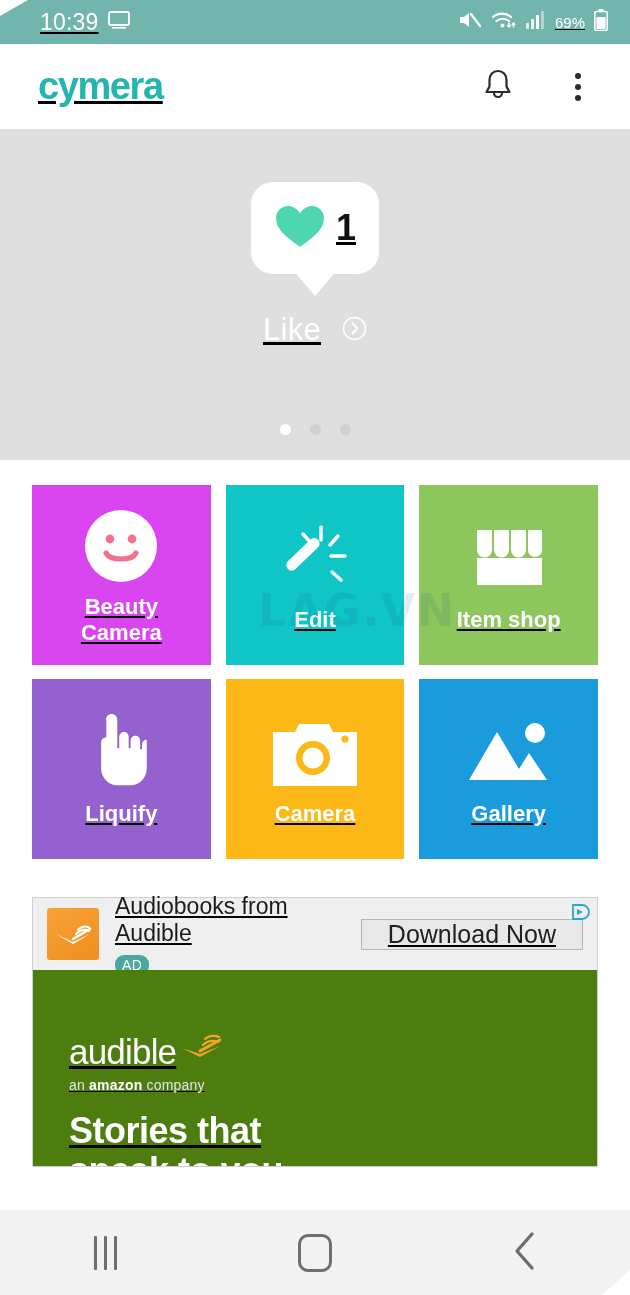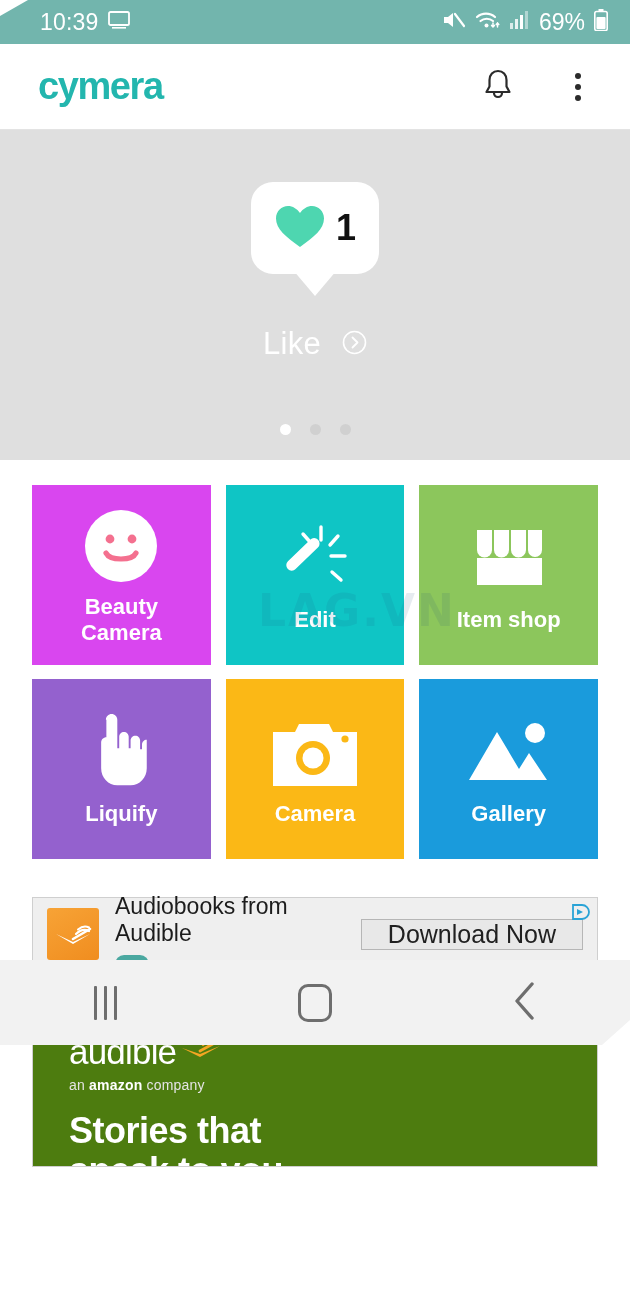--- a/index.html
+++ b/index.html
@@ -2,36 +2,36 @@
 <html><head>
 <meta charset="utf-8">
 <style>
   * { box-sizing: border-box; margin: 0; padding: 0; }
   html, body {
     width: 630px; height: 1295px;
     font-family: "Liberation Sans", sans-serif;
     background: #ffffff;
     overflow: hidden;
   }
-  #app { position: relative; width: 630px; height: 1045px; }
+  #app { position: relative; width: 630px; height: 1295px; text-decoration: underline; }
 
   
   .statusbar {
     position: relative;
     height: 44px;
     background: #72b5ad;
     display: flex; align-items: center;
     padding: 0 22px 0 40px;
     color: #ffffff;
     clip-path: polygon(28px 0, 630px 0, 630px 44px, 0 44px, 0 16px);
   }
   .sb-left { display: flex; align-items: center; gap: 9px; }
   .sb-time { font-size: 23px; letter-spacing: .2px; }
   .sb-right { margin-left: auto; display: flex; align-items: center; gap: 9px; }
-  .sb-pct { font-size: 23px; }
+  .sb-pct { font-size: 15px; }
   .icn { display: block; }
 
   
   .appbar {
     height: 86px; background: #fff;
     display: flex; align-items: center;
     padding: 0 30px 0 38px;
     border-bottom: 1px solid #e3e3e3;
   }
   .logo { display: flex; align-items: flex-end; }
@@ -66,21 +66,21 @@
     position: absolute; left: 50%; transform: translateX(-50%);
     top: 88px; width: 0; height: 0;
     border-left: 22px solid transparent;
     border-right: 22px solid transparent;
     border-top: 26px solid #ffffff;
     border-radius: 0 0 8px 8px;
   }
   .heart { display: block; }
   .like-count { font-size: 36px; font-weight: bold; color: #111; line-height: 1; }
   .like-row {
-    margin-top: 52px;
+    margin-top: 38px;
     display: flex; align-items: center; gap: 21px;
     cursor: pointer;
   }
   .like-label { font-size: 31px; color: #ffffff; letter-spacing: .3px; }
   .dots { position: absolute; bottom: 25px; left: 0; right: 0; display: flex; justify-content: center; gap: 19px; }
   .dot { width: 11px; height: 11px; border-radius: 50%; background: #d0d0d0; }
   .dot.on { background: #ffffff; }
 
   
   .grid {

